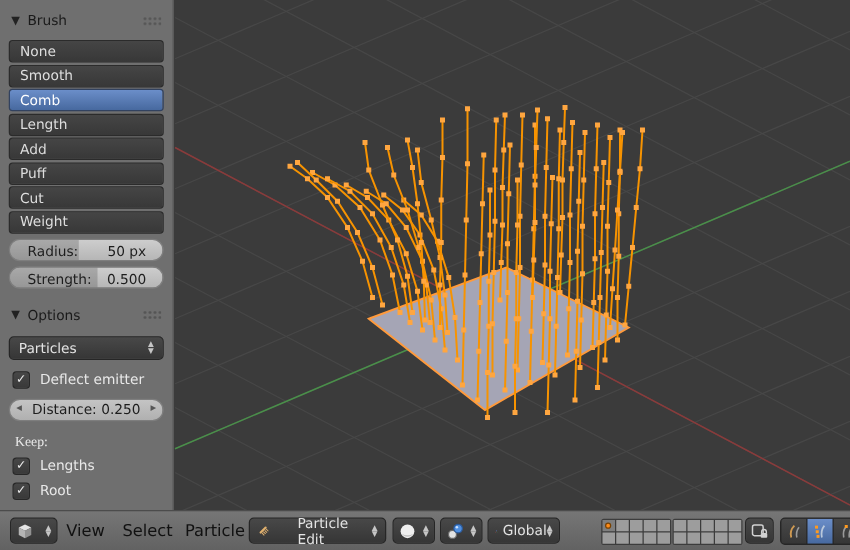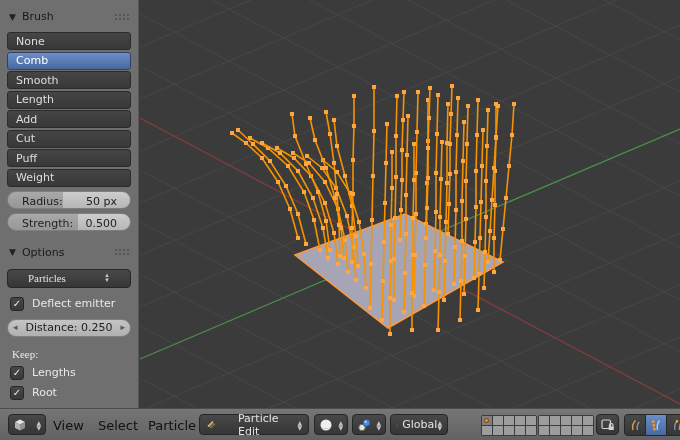--- a/index.html
+++ b/index.html
@@ -27,22 +27,22 @@
 
   .slider { position:relative; height:18px; margin:4px 7px 0 7px; border-radius:9px; overflow:hidden;
             background:linear-gradient(#cdcdcd,#b6b6b6); border:1px solid #7e7e7e;
             display:flex; align-items:flex-end; color:#1d1d1d; }
   .slider:first-of-type { margin-top:9px; }
   .slider .fill { position:absolute; left:0; top:0; bottom:0; background:rgba(40,40,40,.22); }
   .slider .slabel { position:relative; margin-left:14px; }
   .slider .svalue { position:relative; margin-left:auto; margin-right:13px; }
 
   .dropdown { height:19px; margin:8px 7px 0 7px; border-radius:4px; display:flex; align-items:center;
-              padding:0 20px; color:#e4e4e4; background:linear-gradient(#484848,#363636);
-              border:1px solid #262626; cursor:pointer;font-family:Liberation Serif, serif; }
+              padding:0 7px; color:#e4e4e4; background:linear-gradient(#484848,#363636);
+              border:1px solid #262626; cursor:pointer; }
   .updown { margin-left:auto; display:flex; flex-direction:column; align-items:center; line-height:5px;
             font-size:6px; color:#c6c6c6; }
   .chk-row { display:flex; align-items:center; margin:9px 10px 0 10px; color:#e9e9e9; }
   .chk { width:14px; height:14px; border-radius:3px; background:linear-gradient(#474747,#393939);
          border:1px solid #272727; color:#ececec; font-size:10px; line-height:12px; text-align:center;
          cursor:pointer; }
   .chk-label { margin-left:8px; }
   .numfield { position:relative; height:18px; margin:8px 7px 0 7px; border-radius:9px;
               background:linear-gradient(#c4c4c4,#b0b0b0); border:1px solid #7e7e7e;
               display:flex; align-items:center; justify-content:center; color:#1d1d1d; cursor:pointer; }
@@ -376,26 +376,26 @@
 <div class="toolshelf">
 
   <div class="panel-header">
     <span class="tri">▼</span>
     <span class="ptitle">Brush</span>
     <span class="grip"></span>
   </div>
 
   <div class="btn-list">
     <div class="tool-btn">None</div>
+    <div class="tool-btn">Smooth</div>
     <div class="tool-btn active">Comb</div>
-    <div class="tool-btn">Smooth</div>
     <div class="tool-btn">Length</div>
     <div class="tool-btn">Add</div>
+    <div class="tool-btn">Puff</div>
     <div class="tool-btn">Cut</div>
-    <div class="tool-btn">Puff</div>
     <div class="tool-btn">Weight</div>
   </div>
 
   <div class="slider">
     <div class="fill" style="width:45%"></div>
     <span class="slabel">Radius:</span>
     <span class="svalue">50 px</span>
   </div>
   <div class="slider">
     <div class="fill" style="width:57%"></div>

